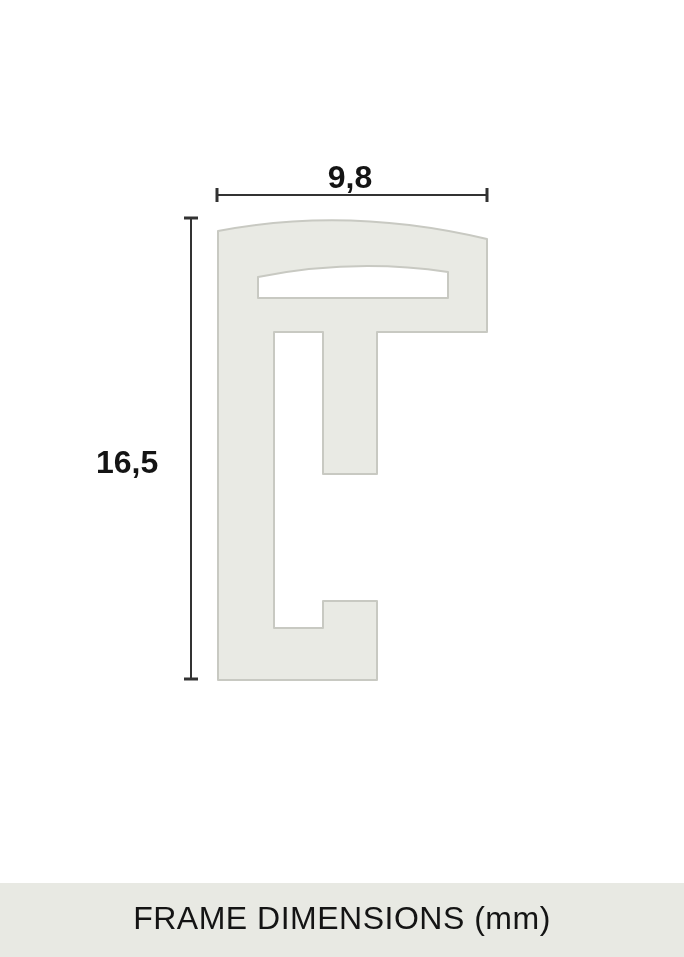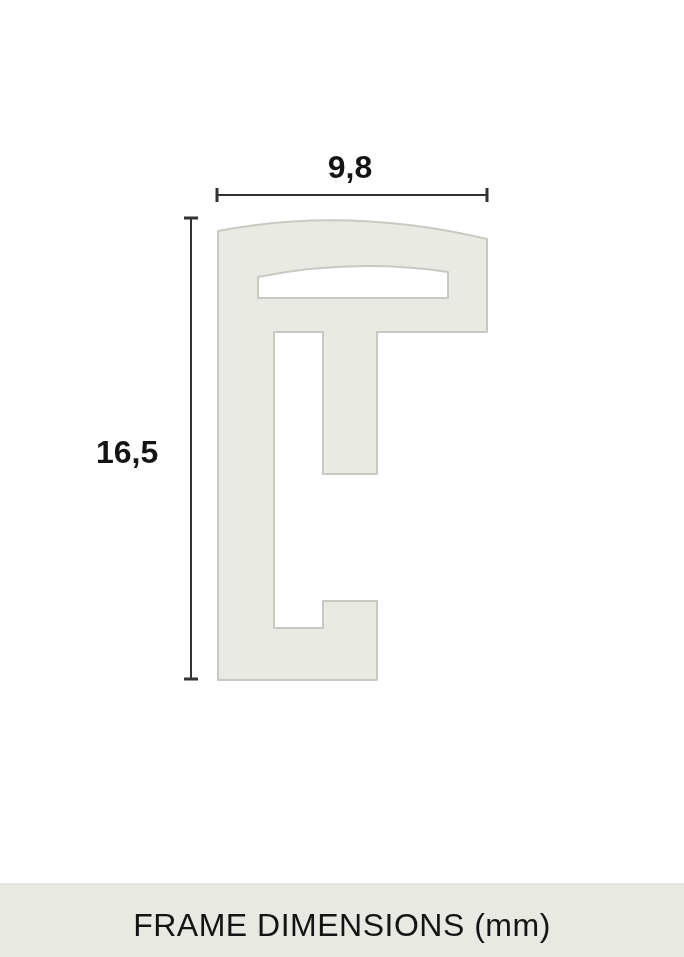--- a/index.html
+++ b/index.html
@@ -45,20 +45,21 @@
     stroke: var(--dimension-line);
     stroke-width: 3;
   }
   .dim-label {
     position: absolute;
     color: var(--text-color);
     font-weight: bold;
     font-size: 32px;
     line-height: 34px;
     white-space: nowrap;
+    margin-top: 10px;
   }
   .dim-label-width {
     left: 300px;
     top: 150px;
     width: 100px;
     text-align: center;
   }
   .dim-label-height {
     left: 96px;
     top: 435px;
@@ -68,21 +69,21 @@
   .caption-bar {
     position: absolute;
     left: 0;
     top: 883px;
     width: 684px;
     height: 74px;
     background: var(--caption-band);
     display: flex;
     justify-content: center;
     align-items: flex-start;
-    padding-top: 26px;
+    padding-top: 19px;
   }
   .caption-text {
     color: var(--text-color);
     font-size: 32px;
     line-height: 32px;
     letter-spacing: 0.5px;
     white-space: nowrap;
   }
 </style>
 </head>

